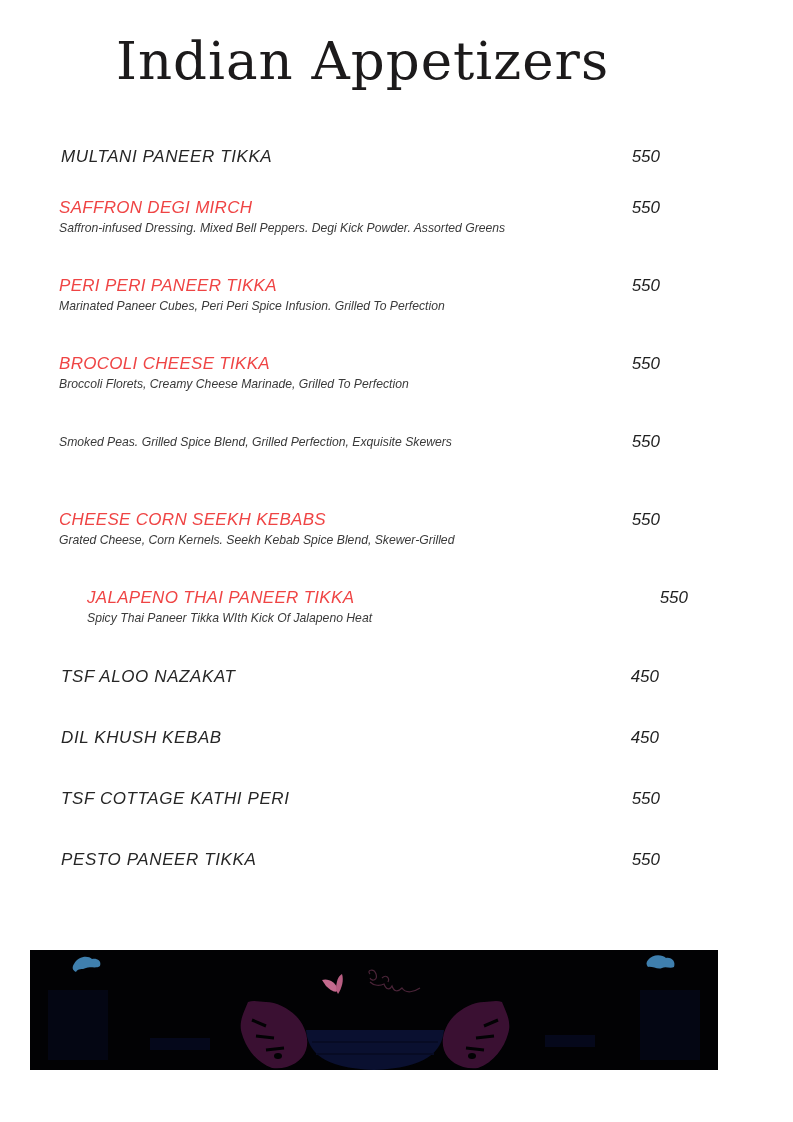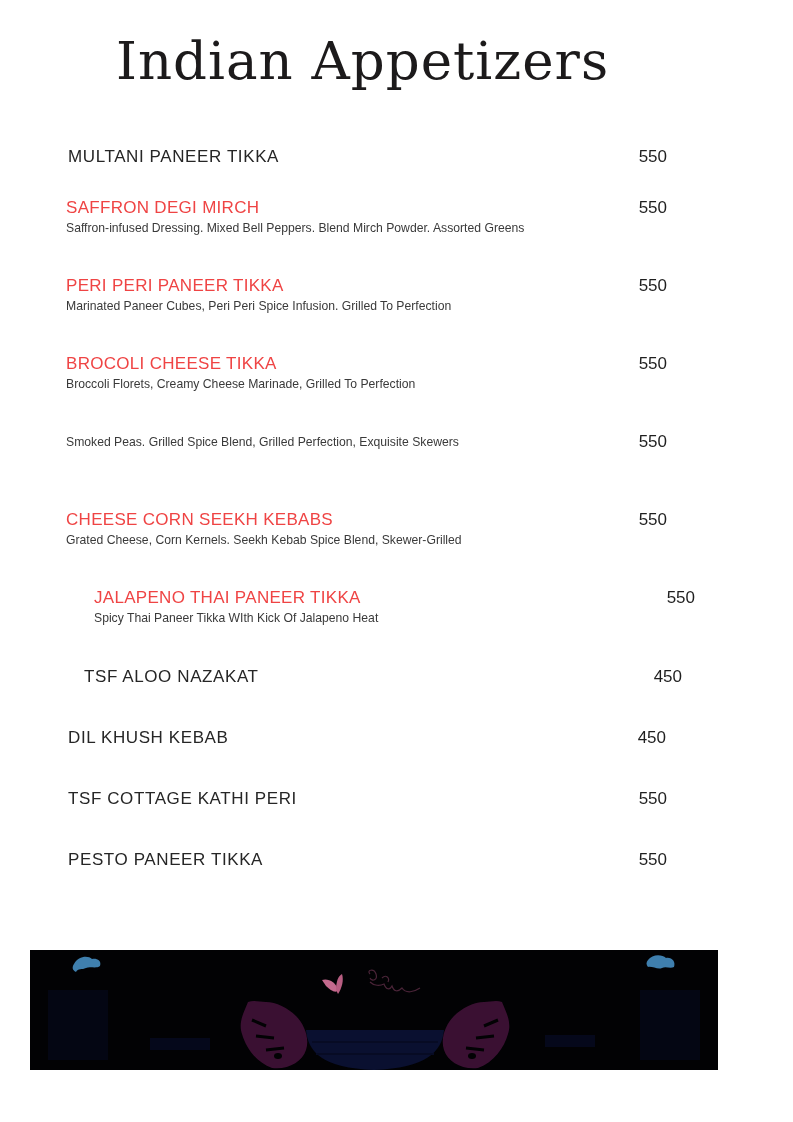--- a/index.html
+++ b/index.html
@@ -6,21 +6,21 @@
   body {
     width: 793px; height: 1122px; background: #ffffff; position: relative; overflow: hidden;
     font-family: "Liberation Sans", "DejaVu Sans", sans-serif; color: #1e1e1e;
   }
   .title {
     position: absolute; left: 116px; top: 34px;
     font-family: "DejaVu Serif", "Liberation Serif", serif;
     font-size: 53px; font-weight: 400; letter-spacing: 1px; color: #1c1a1b;
     line-height: 1; margin: 0; white-space: nowrap;
   }
-  .item { position: absolute; left: 66px; width: 605px; }
+  .item { position: absolute; left: 59px; width: 605px; font-style: italic; }
   .item .name {
     font-size: 17px; letter-spacing: 0.3px; color: #1f1f1f; line-height: 20px;
     white-space: nowrap;
   }
   .item.plain .name { font-weight: 400; color: #262626; letter-spacing: 0.6px; padding-left: 2px; }
   .item.desc .name { font-weight: 400; color: #ef4444; }
   .item.bold .name { font-weight: 700; color: #1a1a1a; }
   .item .desc-text {
     font-size: 12.2px; color: #3a3a3a; line-height: 16px; margin-top: 2px; white-space: nowrap;
   }
@@ -38,21 +38,21 @@
 
 <h1 class="title">Indian Appetizers</h1>
 
 <div class="item plain" style="top:147px;">
   <div class="name">MULTANI PANEER TIKKA</div>
   <div class="price">550</div>
 </div>
 
 <div class="item desc" style="top:198px;">
   <div class="name">SAFFRON DEGI MIRCH</div>
-  <div class="desc-text">Saffron-infused Dressing. Mixed Bell Peppers. Blend Mirch Powder. Assorted Greens</div>
+  <div class="desc-text">Saffron-infused Dressing. Mixed Bell Peppers. Degi Kick Powder. Assorted Greens</div>
   <div class="price">550</div>
 </div>
 
 <div class="item desc" style="top:276px;">
   <div class="name">PERI PERI PANEER TIKKA</div>
   <div class="desc-text">Marinated Paneer Cubes, Peri Peri Spice Infusion. Grilled To Perfection</div>
   <div class="price">550</div>
 </div>
 
 <div class="item desc" style="top:354px;">
@@ -71,21 +71,21 @@
   <div class="desc-text">Grated Cheese, Corn Kernels. Seekh Kebab Spice Blend, Skewer-Grilled</div>
   <div class="price">550</div>
 </div>
 
 <div class="item desc" style="top:588px;margin-left:28px;">
   <div class="name">JALAPENO THAI PANEER TIKKA</div>
   <div class="desc-text">Spicy Thai Paneer Tikka WIth Kick Of Jalapeno Heat</div>
   <div class="price">550</div>
 </div>
 
-<div class="item plain" style="top:667px;margin-left:16px;">
+<div class="item plain" style="top:667px;">
   <div class="name">TSF ALOO NAZAKAT</div>
   <div class="price" style="right:5px">450</div>
 </div>
 
 <div class="item plain" style="top:728px;">
   <div class="name">DIL KHUSH KEBAB</div>
   <div class="price" style="right:5px">450</div>
 </div>
 
 <div class="item plain" style="top:789px;">

